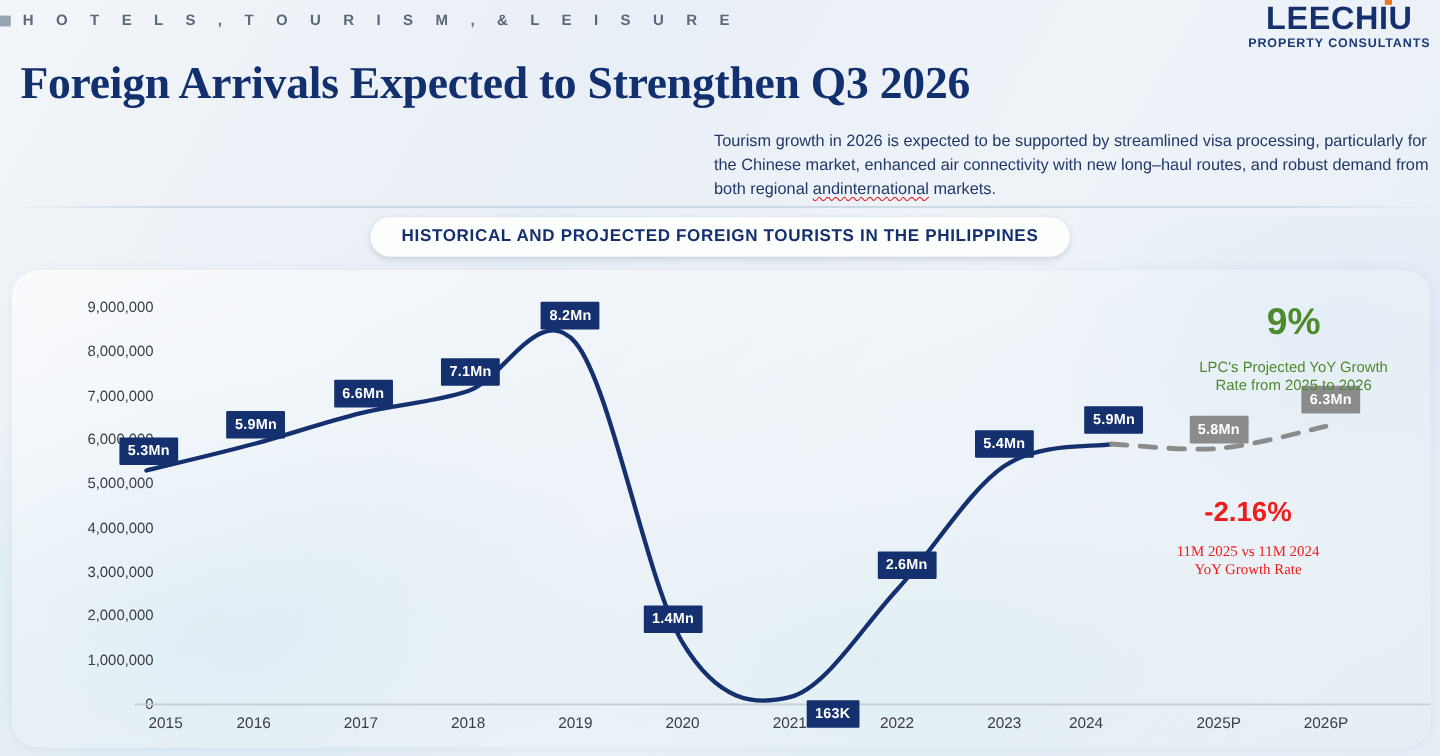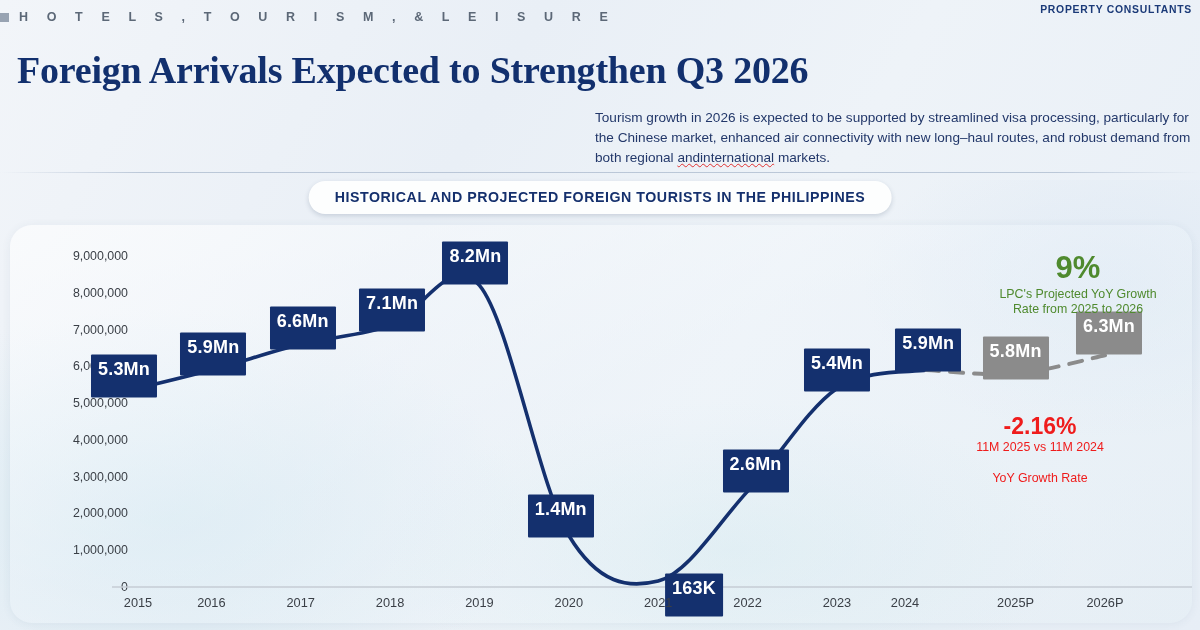--- a/index.html
+++ b/index.html
@@ -183,59 +183,63 @@
     transform: translateX(-50%);
     font-size: 12.8px;
     color: #3a3f46;
     white-space: nowrap;
   }
 
   
   .dlabel {
     position: absolute;
     transform: translate(-50%, -50%);
-    padding: 4px 7px 18px;
-    font-size: 18px;
+    padding: 4px 7px 5px;
+    font-size: 12px;
     font-weight: 700;
     color: #ffffff;
     white-space: nowrap;
     border-radius: 1px;
     letter-spacing: .2px;
   }
   .dlabel.actual    { background: #14306e; }
   .dlabel.projected { background: #8b8b8b; }
 
   
   .ann {
     position: absolute;
     text-align: center;
     transform: translateX(-50%);
   }
   .ann-big      { font-size: 31px; font-weight: 700; line-height: 1.05; }
   .ann-big.grn  { color: #4f8a2e; }
   .ann-big.red  { color: #ef1c1c; }
-  .ann-sub      { font-size: 12.4px; line-height: 15px; margin-top: 2px; }
+  .ann-sub      { font-size: 12.4px; line-height: 15px; margin-top: 14px; }
   .ann-sub.grn  { color: #4f8a2e; }
-  .ann-sub.red  { color: #ef1c1c; }
+  .ann-sub.red  { color: #ef1c1c; font-family: Liberation Serif, serif; }
 </style>
 </head>
 <body>
 
 <div id="root">
 
   <div class="wash a"></div>
   <div class="wash b"></div>
   <div class="wash c"></div>
 
   <div class="kicker-row">
     <div class="kicker-bullet"></div>
     <div class="kicker">H O T E L S ,   T O U R I S M ,   &amp;   L E I S U R E</div>
   </div>
 
   <div class="logo">
+    <div class="logo-main">
+      <span>LEECHIU</span>
+      <span class="logo-dot"></span>
+    </div>
     <div class="logo-sub">PROPERTY CONSULTANTS</div>
   </div>
 
   <div class="headline">Foreign Arrivals Expected to Strengthen Q3 2026</div>
 
 
   <div class="intro right">
     <span>Tourism growth in 2026 is expected to be supported by streamlined visa processing, particularly for the Chinese market, enhanced air connectivity with new long–haul routes, and robust demand from both regional </span><span class="spell">andinternational</span><span> markets.</span>
   </div>
 
@@ -297,16 +301,16 @@
 
   <div class="ann" style="left:1078px; top:252px; width:220px;">
     <div class="ann-big grn">9%</div>
     <div class="ann-sub grn">LPC's Projected YoY Growth</div>
     <div class="ann-sub grn" style="margin-top:0">Rate from 2025 to 2026</div>
   </div>
 
   <div class="ann" style="left:1040px; top:414px; width:220px;">
     <div class="ann-big red" style="font-size:23px">-2.16%</div>
     <div class="ann-sub red">11M 2025 vs 11M 2024</div>
-    <div class="ann-sub red" style="margin-top:16px">YoY Growth Rate</div>
+    <div class="ann-sub red" style="margin-top:0">YoY Growth Rate</div>
   </div>
 
 </div>
 
 </body></html>

